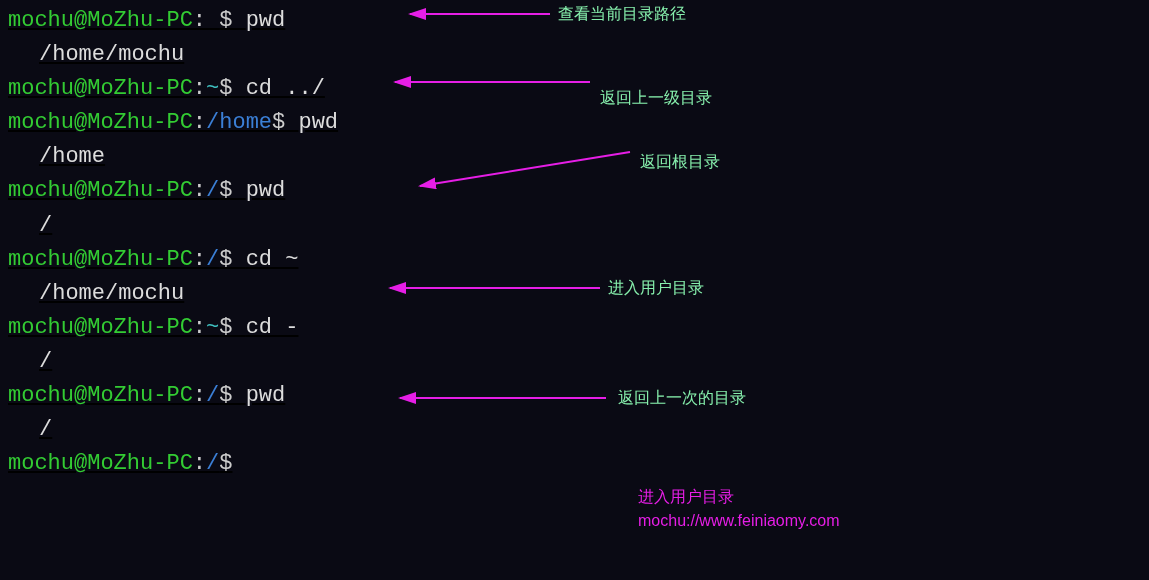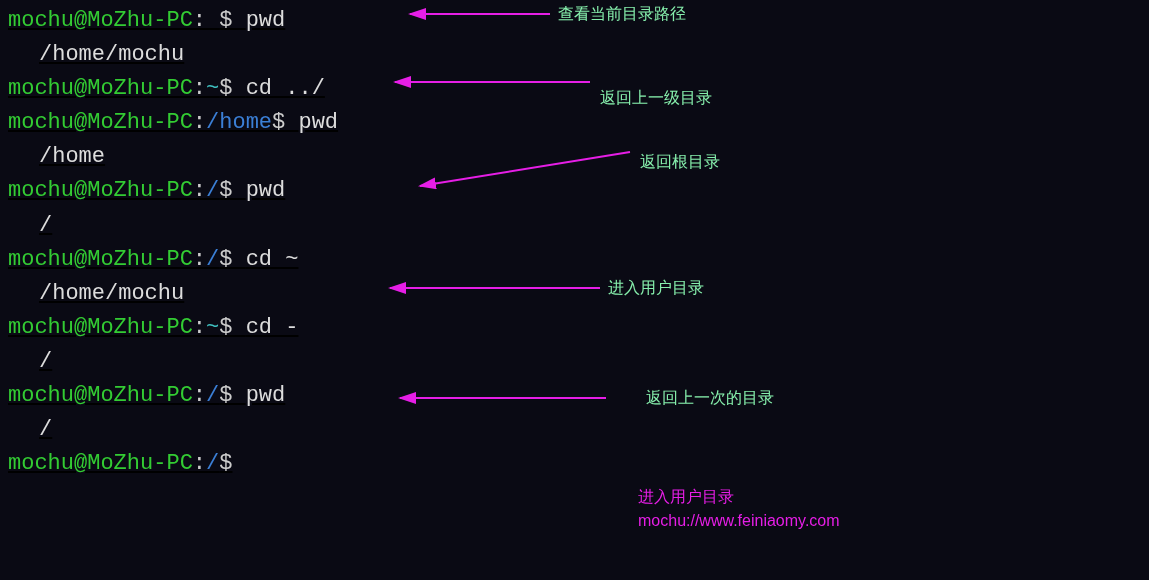--- a/index.html
+++ b/index.html
@@ -66,21 +66,21 @@
     <div class="line"><span class="user">mochu@MoZhu-PC</span><span class="sep">:</span><span class="path">/</span><span class="dollar">$ </span><span class="cmd">pwd</span></div>
     <div class="line"><span class="out">/</span></div>
     <div class="line"><span class="user">mochu@MoZhu-PC</span><span class="sep">:</span><span class="path">/</span><span class="dollar">$</span><span class="cmd"></span></div>
   </div>
 
 <div id="annos">
     <div class="anno" style="left: 558px; top: 4px;">查看当前目录路径</div>
     <div class="anno" style="left: 600px; top: 88px;">返回上一级目录</div>
     <div class="anno" style="left: 640px; top: 152px;">返回根目录</div>
     <div class="anno" style="left: 608px; top: 278px;">进入用户目录</div>
-    <div class="anno" style="left: 614px; top: 388px; margin-left: 32px;">返回上一次的目录</div>
+    <div class="anno" style="left: 586px; top: 388px; margin-left: 32px;">返回上一次的目录</div>
   </div>
 <div id="blog" class="blog" style="left: 638px; top: 485px;">
   <span>进入用户目录</span><br>
   <span>mochu://www.feiniaomy.com</span>
 </div>
 
 <svg id="arrows" class="arrow" width="1149" height="580" style="left:0;top:0">
   <defs>
     <marker id="ah" markerWidth="10" markerHeight="10" refX="8" refY="3" orient="auto">
       <path d="M0,0 L9,3 L0,6 Z" fill="#e61ee6"></path>

